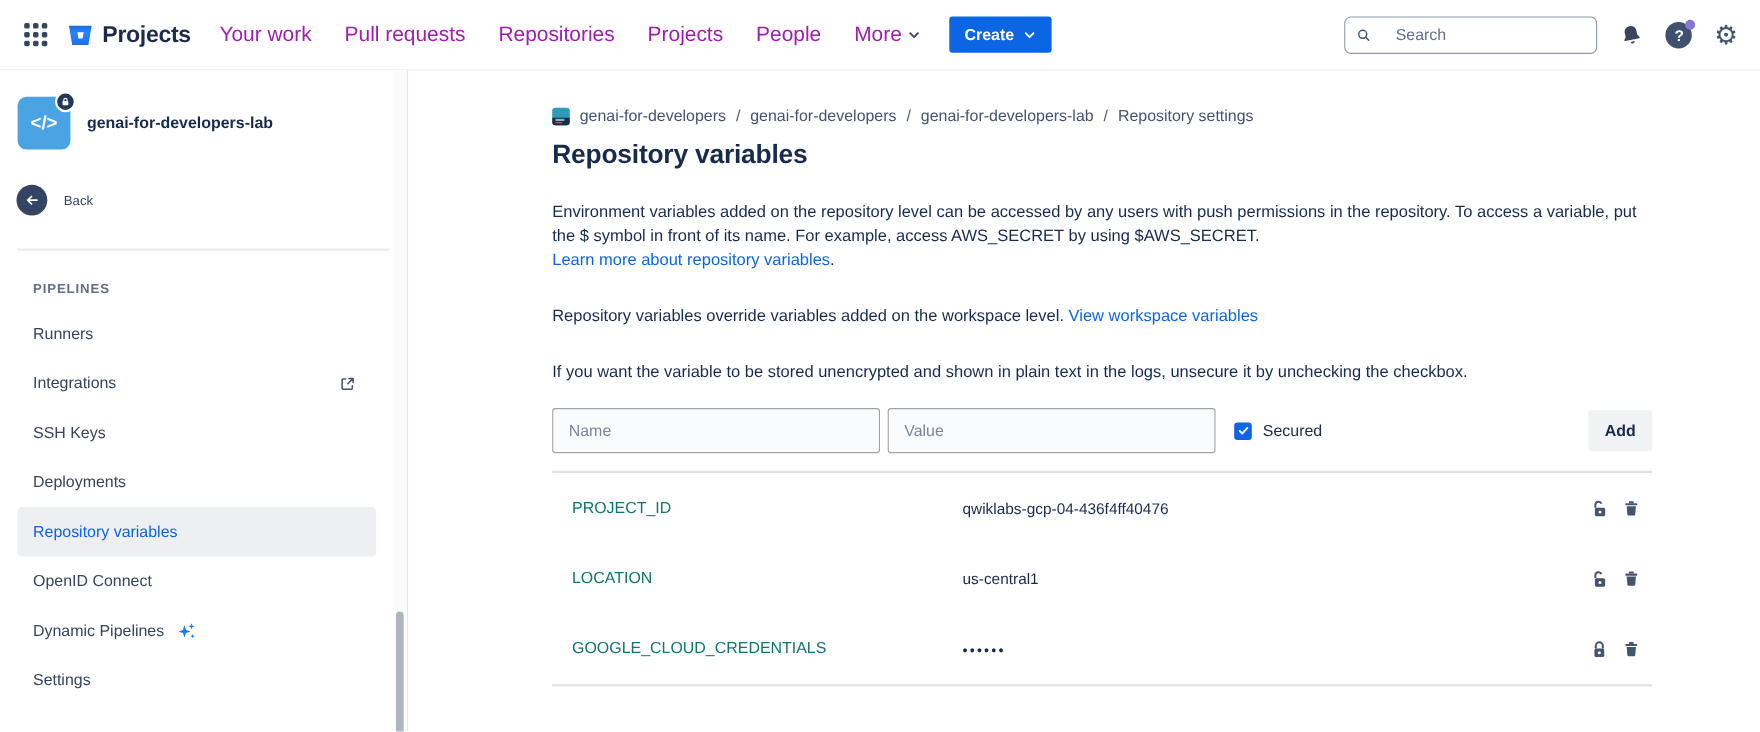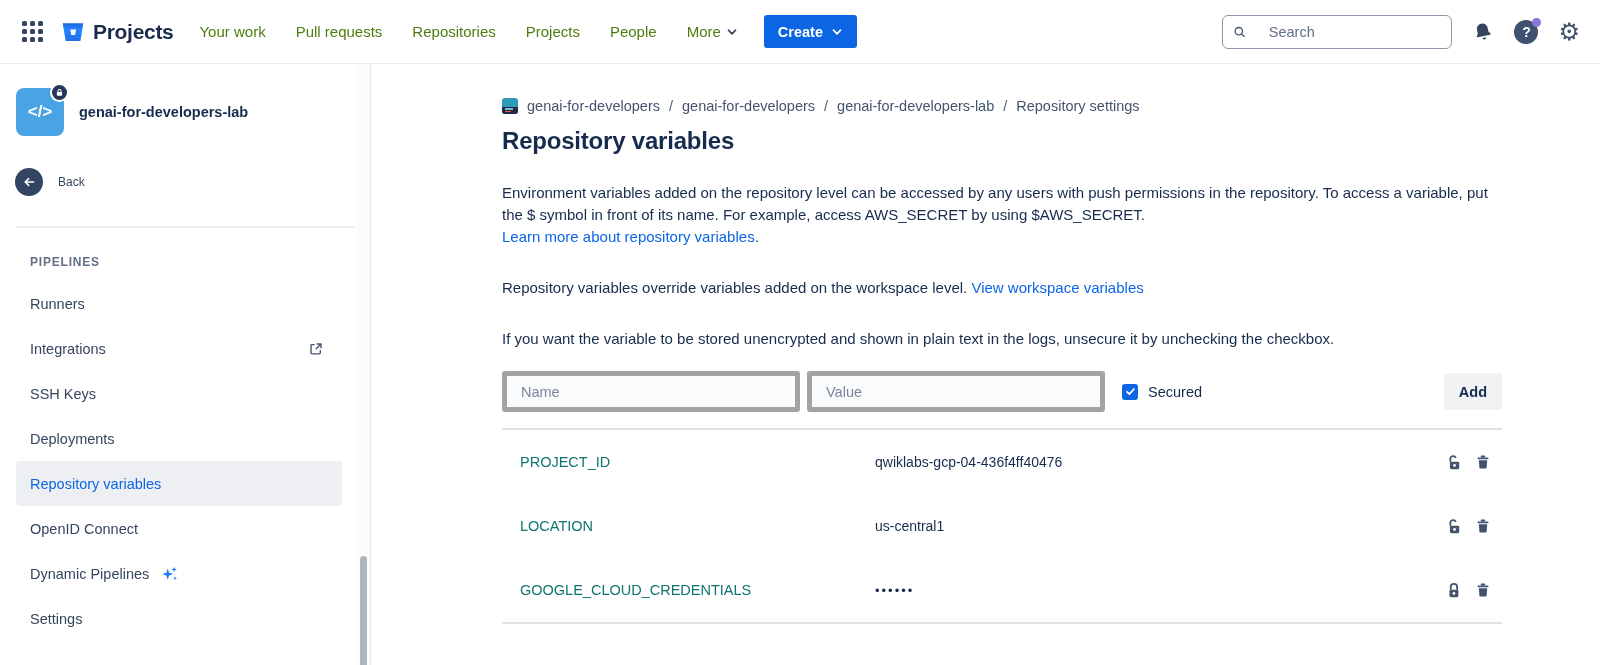--- a/index.html
+++ b/index.html
@@ -8,21 +8,21 @@
 
   
   .topnav { height:64px; display:flex; align-items:center; padding:0 20px 0 22px;
     border-bottom:1px solid #E9EBEF; background:#fff; }
   .grid-btn { width:22px; height:22px; display:grid; grid-template-columns:repeat(3,5px);
     grid-template-rows:repeat(3,5px); gap:3px; cursor:pointer; margin-right:16px; }
   .grid-btn span { background:#36455E; border-radius:1.5px; }
   .brand { display:flex; align-items:center; gap:7px; margin-right:26px; cursor:pointer; }
   .brand-name { font-size:21px; font-weight:700; color:#1B2B4D; letter-spacing:-0.3px; }
   .nav-items { display:flex; align-items:center; gap:30px; }
-  .nav-item { font-size:15px; color:#4d7c0f; font-weight:500; cursor:pointer; white-space:nowrap; }
+  .nav-item { font-size:19px; color:#a21caf; font-weight:500; cursor:pointer; white-space:nowrap; }
   .nav-more { display:flex; align-items:center; gap:5px; }
   .create-btn { margin-left:26px; background:#0C66E4; color:#fff; border:none; border-radius:3px;
     height:33px; padding:0 14px; font-size:14.5px; font-weight:600; display:flex; align-items:center;
     gap:8px; cursor:pointer; font-family:inherit; }
   .nav-spacer { flex:1; }
   .searchbox { width:230px; height:34px; border:1px solid #8E99AB; border-radius:6px; background:#fff;
     display:flex; align-items:center; padding:0 10px; gap:22px; margin-right:20px; }
   .searchbox input { border:none; outline:none; font-size:14.5px; width:100%; color:#172B4D;
     font-family:inherit; background:transparent; }
   .searchbox input::placeholder { color:#626F86; }
@@ -73,21 +73,21 @@
   .bc-avatar i { position:absolute; left:0; bottom:0; width:100%; height:7px; background:#1D2B45; }
   .bc-avatar b { position:absolute; left:3px; bottom:2px; width:6px; height:1.5px; background:#E4564F; }
   .bc-avatar u { position:absolute; left:3px; bottom:4.5px; width:8px; height:1.5px; background:#7AB8D9; }
   .page-title { margin-top:13px; font-size:24px; font-weight:700; color:#172B4D; letter-spacing:-0.2px; }
   .para { margin-top:27px; font-size:15px; line-height:22px; color:#172B4D; max-width:1002px; }
   .para + .para { margin-top:29px; }
   .link { color:#0C66E4; cursor:pointer; }
 
   
   .var-form { margin-top:21px; display:flex; align-items:center; }
-  .var-input { width:298px; height:41px; border:5px solid #a3a3a3; border-radius:3px; background:#FAFBFC;
+  .var-input { width:298px; height:41px; border:1px solid #a3a3a3; border-radius:3px; background:#FAFBFC;
     padding:0 14px; font-size:14.5px; color:#172B4D; font-family:inherit; outline:none; margin-right:7px; }
   .var-input::placeholder { color:#7A869A; }
   .secured-wrap { display:flex; align-items:center; margin-left:10px; gap:10px; cursor:pointer; }
   .checkbox { width:16px; height:16px; border-radius:3px; background:#0C66E4; display:flex;
     align-items:center; justify-content:center; flex:none; }
   .secured-label { font-size:14.5px; color:#172B4D; }
   .form-spacer { flex:1; }
   .add-btn { height:37px; padding:0 15px; background:#F1F2F4; border:none; border-radius:3px;
     font-size:14.5px; font-weight:600; color:#172B4D; cursor:pointer; font-family:inherit; }
 

